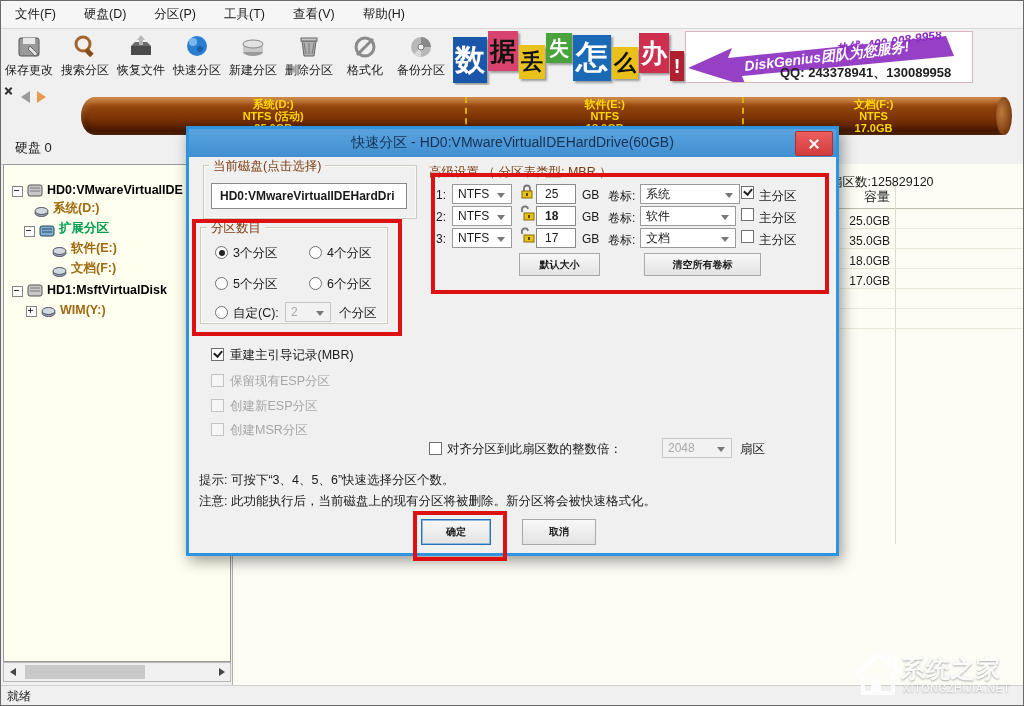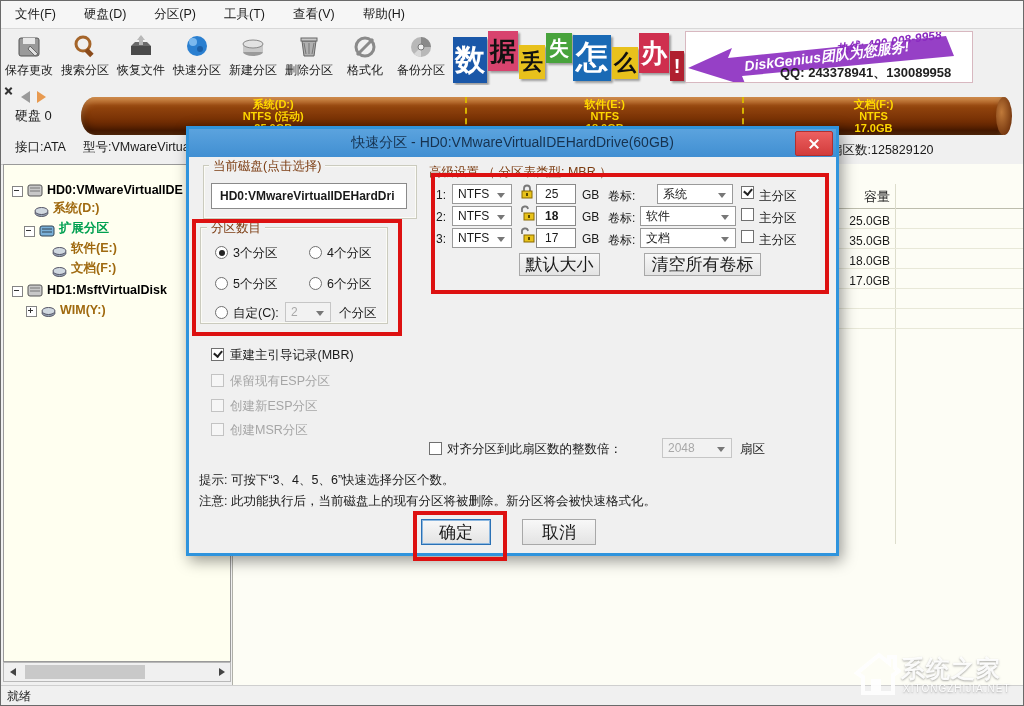--- a/index.html
+++ b/index.html
@@ -1,20 +1,20 @@
 <!DOCTYPE html>
 <html><head>
 <meta charset="utf-8">
 <style>
   html,body{margin:0;padding:0;background:#555;}
   .screen{position:relative;width:1024px;height:706px;background:#f0f0f0;overflow:hidden;
           font-family:"Liberation Sans","DejaVu Sans",sans-serif;color:#1a1a1a;
           border:1px solid #6a6a6a;box-sizing:border-box;}
   .abs{position:absolute;}
-  .nowrap{white-space:nowrap;}
+  .nowrap{white-space:nowrap;margin-top:32px;}
   
   .menubar{left:0;top:0;width:100%;height:27px;background:#f6f6f6;border-bottom:1px solid #d8d8d8;
            display:flex;align-items:center;font-size:12.5px;}
   .menubar .mi{padding:0 14px;height:100%;display:flex;align-items:center;cursor:default;}
   .toolbar{left:0;top:28px;width:100%;height:56px;background:#f0f0f0;border-bottom:1px solid #cfcfcf;display:flex;}
   .tbtn{width:56px;height:54px;display:flex;flex-direction:column;align-items:center;justify-content:center;font-size:12px;}
   .tbtn svg{display:block;margin-bottom:2px;}
   .adtiles{display:flex;align-items:flex-start;margin-left:4px;padding-top:2px;}
   .tile{display:flex;align-items:center;justify-content:center;font-weight:bold;margin-right:1px;box-shadow:2px 2px 2px rgba(0,0,0,.35);}
   .banner{position:relative;width:286px;height:50px;margin-top:2px;background:#fff;border:1px solid #d8b8c0;overflow:hidden;}
@@ -81,21 +81,21 @@
   .sel.dis{background:#f2f2f2;color:#a8a8a8;border-color:#c6c6c6;}
   .cb{position:absolute;width:13px;height:13px;background:#fff;border:1px solid #707070;box-sizing:border-box;}
   .cb.checked::after{content:"";position:absolute;left:2px;top:1px;width:6px;height:4px;
        border-left:2px solid #222;border-bottom:2px solid #222;transform:rotate(-50deg);}
   .cb.dis{border-color:#c3c3c3;background:#f6f6f6;}
   .rad{position:absolute;width:13px;height:13px;background:#fff;border:1px solid #707070;border-radius:50%;box-sizing:border-box;}
   .rad.on::after{content:"";position:absolute;left:2.5px;top:2.5px;width:6px;height:6px;border-radius:50%;background:#222;}
   .lbl{position:absolute;white-space:nowrap;}
   .lbl.dis{color:#a6a6a6;}
   .btn{position:absolute;background:linear-gradient(180deg,#f8f8f8,#e3e3e3);border:1px solid #a8a8a8;
-       display:flex;align-items:center;justify-content:center;font-size:17px;box-sizing:border-box;}
+       display:flex;align-items:center;justify-content:center;font-size:10px;box-sizing:border-box;font-weight:bold;}
   .btn.def{border:1px solid #2b71b5;box-shadow:inset 0 0 0 1px #8db8e0;}
   .redbox{position:absolute;border:4px solid #dd1111;z-index:5;pointer-events:none;}
   .rowtxt{position:absolute;white-space:nowrap;font-size:12px;}
 </style>
 </head>
 <body>
 
 <div class="screen">
 
   <div class="abs menubar">
@@ -403,21 +403,21 @@
           <span>NTFS</span>
         </div>
       <span class="abs" style="left:331px;top:26px"><svg width="14" height="17">
             <path d="M4 8 V5.5 a3 3 0 0 1 6 0 V8" fill="none" stroke="#777" stroke-width="1.8"></path>
             <rect x="2" y="8" width="10" height="7" fill="#e8c21a" stroke="#8a6a00"></rect>
             <rect x="6" y="10" width="2" height="3" fill="#5a4a00"></rect>
           </svg></span>
       <div class="field" style="left:347px;top:27px;width:40px;height:20px;font-weight:normal">25</div>
       <div class="rowtxt" style="left:393px;top:31px">GB</div>
       <div class="rowtxt" style="left:419px;top:31px">卷标:</div>
-      <div class="sel" style="left:468px;top:27px;width:76px">
+      <div class="sel" style="left:451px;top:27px;width:100px">
           <span>系统</span>
         </div>
       <div class="cb checked" style="left:552px;top:29px"></div>
       <div class="rowtxt" style="left:570px;top:31px;font-size:12.5px">主分区</div>
 
       <div class="rowtxt" style="left:247px;top:53px">2:</div>
       <div class="sel" style="left:263px;top:49px;width:60px">
           <span>NTFS</span>
         </div>
       <span class="abs" style="left:331px;top:48px"><svg width="16" height="17">

